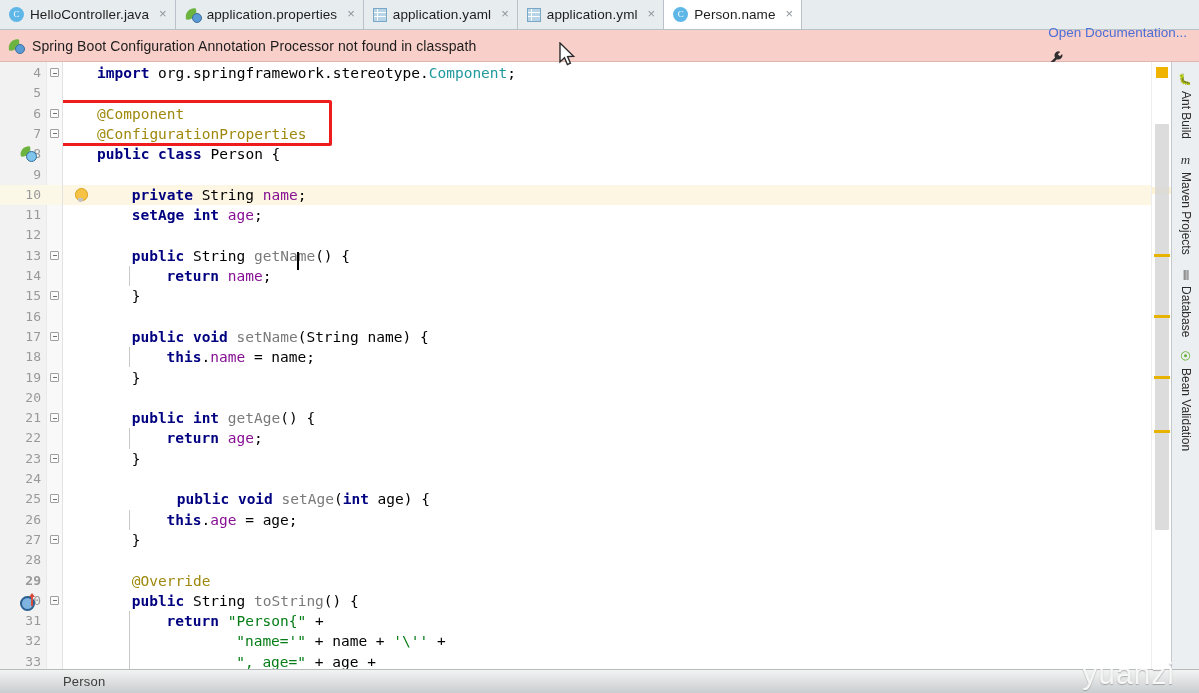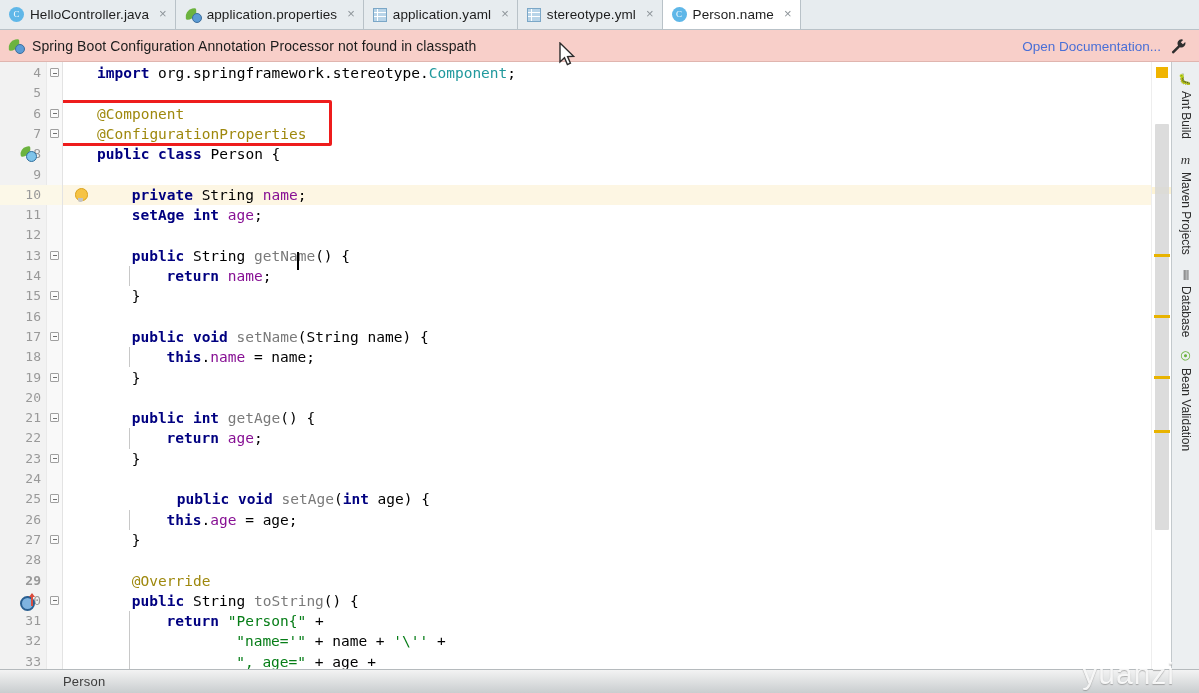--- a/index.html
+++ b/index.html
@@ -106,23 +106,24 @@
   }
   .banner-text {
     font-size: 14px;
     color: #1c1c1c;
     margin-left: 8px;
     letter-spacing: .1px;
   }
   .banner-right {
     margin-left: auto;
     display: flex;
-    align-items: flex-end;
+    align-items: flex-start;
     gap: 10px;
     padding-right: 6px;
+    flex-direction: column;
   }
   .banner-link {
     font-size: 13.5px;
     color: #4a6fd6;
     cursor: pointer;
   }
   .wrench {
     width: 16px; height: 16px;
     position: relative;
     display: inline-block;
@@ -452,21 +453,21 @@
           <i></i>
           <i></i>
           <i></i>
           <i></i>
           <i></i>
           <i></i>
           <i></i>
           <i></i>
           <i></i>
         </span>
-      <span class="tab-label">stereotype.yml</span>
+      <span class="tab-label">application.yml</span>
       <span class="tab-close">×</span>
     </div>
 
     <div class="tab active">
       <span class="ic ic-java">C</span>
       <span class="tab-label">Person.name</span>
       <span class="tab-close">×</span>
     </div>
 
     <div class="tab-filler"></div>

